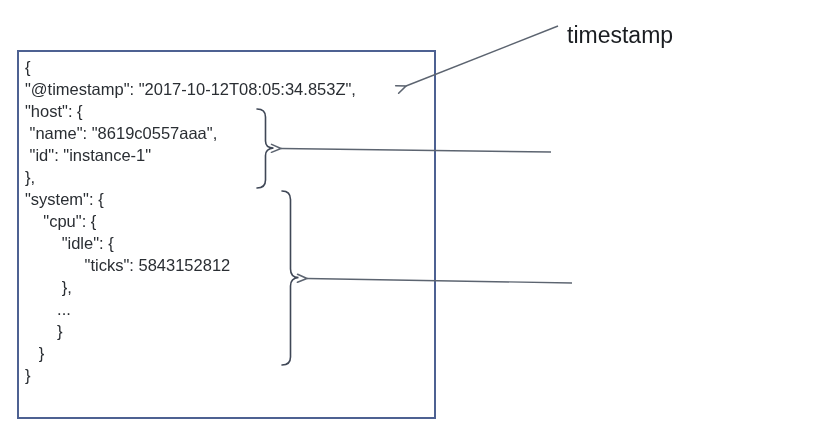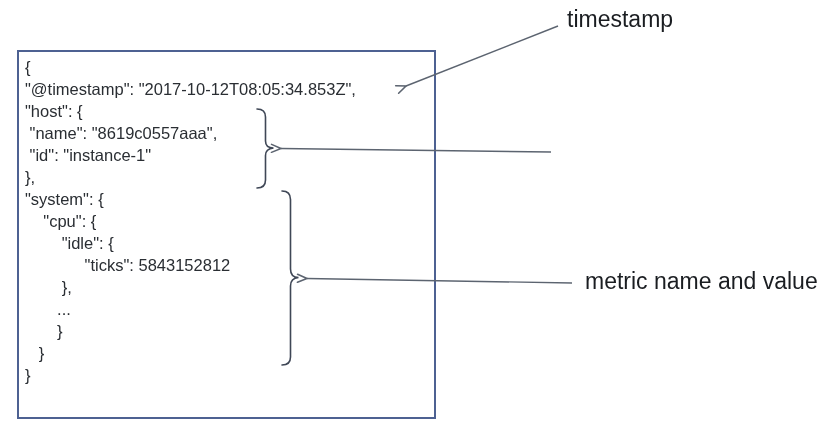--- a/index.html
+++ b/index.html
@@ -45,21 +45,21 @@
     height: 437px;
     pointer-events: none;
   }
   .ann-label {
     position: absolute;
     font-size: 23px;
     line-height: 28px;
     color: #1a1d21;
     white-space: nowrap;
   }
-  .label-timestamp { left: 567px; top: 5px; text-align: center; }
+  .label-timestamp { left: 567px; top: 21px; text-align: center; }
   .label-dimensions { left: 567px; top: 139px; }
   .label-metric { left: 585px; top: 267px; }
 </style>
 </head>
 <body>
 
 <div class="canvas">
 
   <div class="doc-box"></div>
 
@@ -77,15 +77,14 @@
     <path d="M 282,191 C 288,191 290.5,194 290.5,199.5 L 290.5,269 C 290.5,274 292.5,277.5 298.5,277.5 C 292.5,278 290.5,281 290.5,286 L 290.5,357 C 290.5,362 288,365 282,365" fill="none" stroke="#3f4756" stroke-width="1.6" stroke-linecap="round"></path>
 
     <line x1="558" y1="26" x2="406" y2="86" stroke="#5c6470" stroke-width="1.4" marker-end="url(#arrowhead)"></line>
 
     <line x1="551" y1="152" x2="281" y2="148.5" stroke="#5c6470" stroke-width="1.4" marker-end="url(#arrowhead)"></line>
 
     <line x1="572" y1="283" x2="307" y2="278.5" stroke="#5c6470" stroke-width="1.4" marker-end="url(#arrowhead)"></line>
   </svg>
 
   <div class="ann-label label-timestamp">timestamp</div>
-  <div class="ann-label label-metric">metric name and value</div>
 
 </div>
 
 </body></html>

